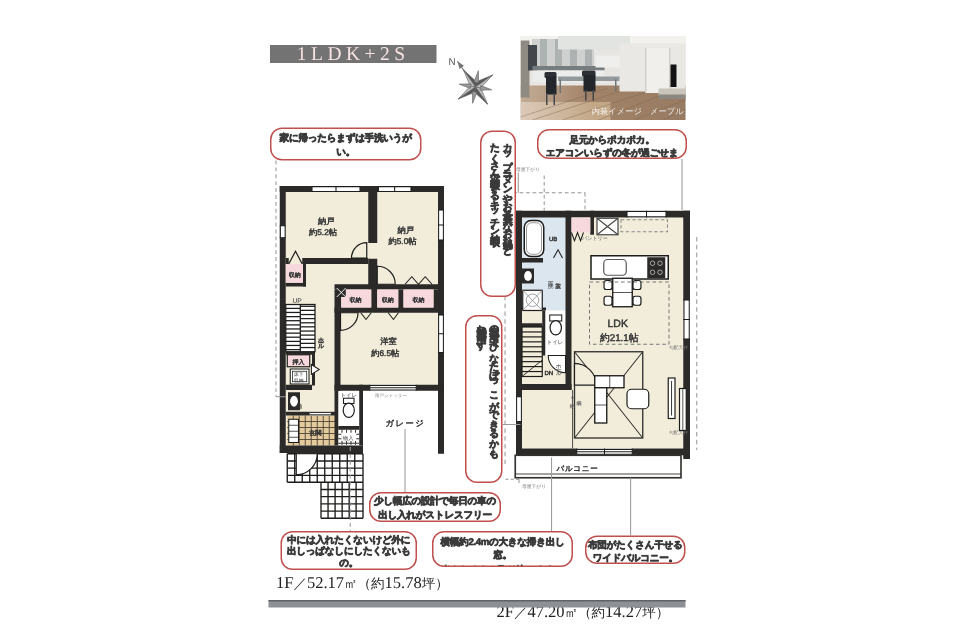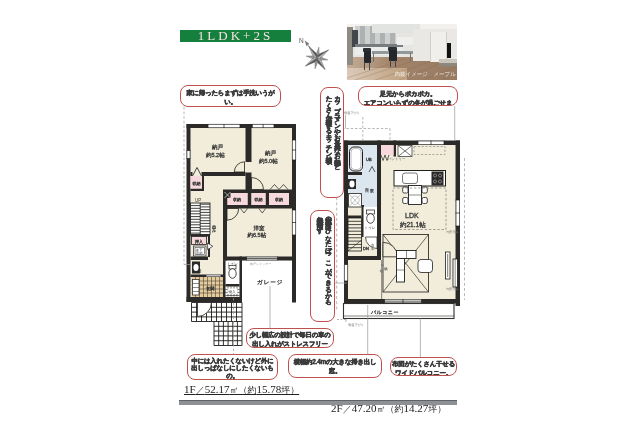--- a/index.html
+++ b/index.html
@@ -530,21 +530,21 @@
   <line x1="270" y1="286" x2="270" y2="328"></line>
 
   <line x1="233.5" y1="298" x2="233.5" y2="354" stroke-dasharray="2.6,2"></line>
 
   <line x1="367.7" y1="305" x2="367.7" y2="354"></line>
 
   <line x1="420.4" y1="318.5" x2="420.4" y2="357"></line>
 </g>
 </svg>
 
-<div class="abs serif" style="left:180px;top:29.5px;width:111px;height:12px;background:#15803d;color:#f8e3e3;font-size:13px;line-height:12px;text-align:center;letter-spacing:3px;">1LDK+2S</div>
+<div class="abs serif" style="left:180px;top:29.5px;width:111px;height:12px;background:#737373;color:#f8e3e3;font-size:13px;line-height:12px;text-align:center;letter-spacing:3px;">1LDK+2S</div>
 
 <svg class="abs" style="left:288px;top:34px;" width="52" height="48" viewBox="0 0 52 48">
   <g transform="translate(29,24) rotate(-35)">
     <line x1="0" y1="6" x2="0" y2="-21" stroke="#777" stroke-width="0.7"></line>
     <path d="M0,-21 L1.8,-16 L-1.8,-16 Z" fill="#777"></path>
     <g fill="#8a8a8a" stroke="#666" stroke-width="0.4">
       <path d="M0,-14 L2.5,-2.5 L0,0 Z" fill="#555"></path>
       <path d="M0,-14 L-2.5,-2.5 L0,0 Z" fill="#bbb"></path>
       <path d="M0,14 L2.5,2.5 L0,0 Z" fill="#bbb"></path>
       <path d="M0,14 L-2.5,2.5 L0,0 Z" fill="#555"></path>
@@ -627,17 +627,17 @@
 <div class="vcallout" style="left:310px;top:210px;width:25px;height:112px;">部屋の中でひなたぼっこができるかも。<br>開放的な空間です。</div>
 
 <div class="callout" style="left:246px;top:328px;width:88px;height:20px;padding-top:1px;">少し幅広の設計で毎日の車の<br>出し入れがストレスフリー</div>
 
 <div class="callout" style="left:187px;top:354px;width:91px;height:26px;padding-top:1.5px;line-height:7.8px;">中には入れたくないけど外に<br>出しっぱなしにしたくないもの。<br>意外とたくさんあります。</div>
 
 <div class="callout" style="left:288px;top:354px;width:94px;height:24px;padding-top:2px;">横幅約2.4mの大きな掃き出し窓。<br>光をたくさん取り込みます。</div>
 
 <div class="callout" style="left:390px;top:357px;width:67px;height:19px;padding-top:1px;">布団がたくさん干せる<br>ワイドバルコニー。</div>
 
-<div class="abs serif" style="left:184px;top:383px;font-size:11px;color:#222;text-decoration:underline;">1F<span class="cj">／</span>52.17<span class="cj">㎡（約</span>15.78<span class="cj">坪）</span></div>
+<div class="abs serif" style="left:184px;top:383px;font-size:11px;color:#222;">1F<span class="cj">／</span>52.17<span class="cj">㎡（約</span>15.78<span class="cj">坪）</span></div>
 
 <div class="abs serif" style="left:331px;top:402px;font-size:11px;color:#222;">2F<span class="cj">／</span>47.20<span class="cj">㎡（約</span>14.27<span class="cj">坪）</span></div>
 
 <div class="abs" style="left:179px;top:400px;width:278px;height:3.5px;background:#8d9094;border-top:0.5px solid #5f6266;"></div>
 
 </body></html>

